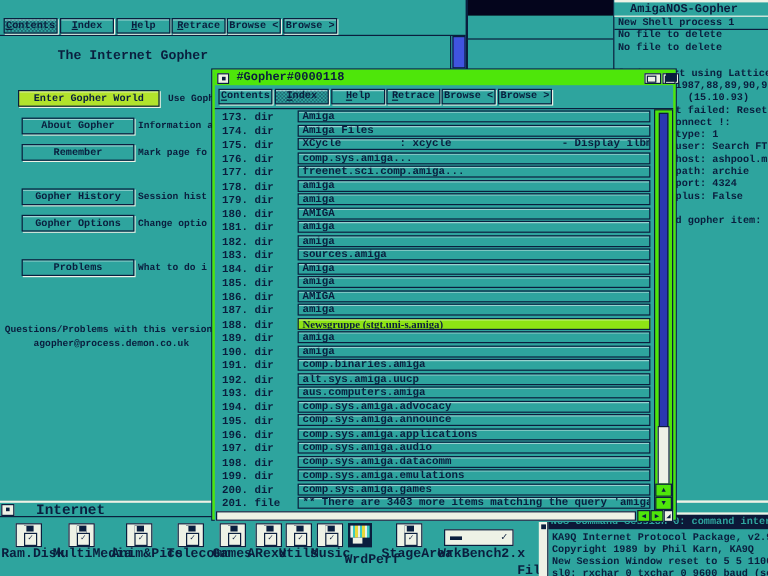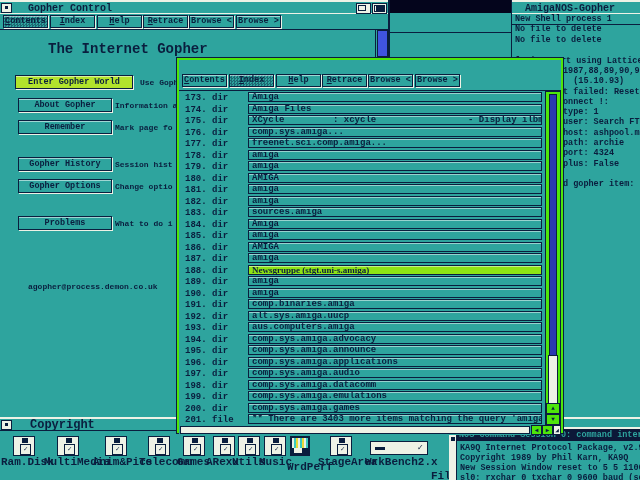--- a/index.html
+++ b/index.html
@@ -84,55 +84,56 @@
 host: ashpool.mi
 path: archie
 port: 4324
 plus: False
 
 d gopher item: '</pre>
   </div>
 
   <div class="tb-teal" style="left:0;top:417px;width:640px;height:14px;border-bottom:1px solid var(--navy);">
     <span class="gadget g-close" style="left:1px;top:1px;width:11px;height:10px;"></span>
-    <span style="left:30px;top:0;font-size:12px;line-height:13px;">Copyright</span>
+    <span style="left:30px;top:0;font-size:12px;line-height:13px;">Internet</span>
   </div>
   <div class="fill" id="wb-desktop" style="left:0;top:431px;width:640px;height:49px;"><div class="floppy" style="left: 13px; top: 5px;"></div><span class="icon-label" style="left: 1px; top: 26px;">Ram.Disk</span><div class="floppy" style="left: 57px; top: 5px;"></div><span class="icon-label" style="left: 44px; top: 26px;">MultiMedia</span><div class="floppy" style="left: 105px; top: 5px;"></div><span class="icon-label" style="left: 93px; top: 26px;">Anim&amp;Pics</span><div class="floppy" style="left: 148px; top: 5px;"></div><span class="icon-label" style="left: 139px; top: 26px;">Telecomm</span><div class="floppy" style="left: 183px; top: 5px;"></div><span class="icon-label" style="left: 177px; top: 26px;">Games</span><div class="floppy" style="left: 213px; top: 5px;"></div><span class="icon-label" style="left: 206px; top: 26px;">ARexx</span><div class="floppy" style="left: 238px; top: 5px;"></div><span class="icon-label" style="left: 232px; top: 26px;">Utils</span><div class="floppy" style="left: 264px; top: 5px;"></div><span class="icon-label" style="left: 259px; top: 26px;">Music</span><div class="wpicon" style="left: 290px; top: 5px;"></div><span class="icon-label" style="left: 287px; top: 31px;">WrdPerf</span><div class="floppy" style="left: 330px; top: 5px;"></div><span class="icon-label" style="left: 318px; top: 26px;">StageArea</span><div class="baricon" style="left: 370px; top: 10px;"></div><span class="icon-label" style="left: 365px; top: 26px;">WrkBench2.x</span></div>
   <span class="icon-label" style="left:431px;top:471px;">Fil</span>
 
   <div style="left:449px;top:427px;width:191px;height:53px;border-top:2px solid var(--white);background:var(--teal);">
     <div style="left:0;top:0;width:8px;height:51px;background:var(--white);border-right:1px solid var(--navy);"></div>
     <div style="left:2px;top:2px;width:4px;height:4px;background:var(--navy);"></div>
     <div style="left:2px;top:8px;width:4px;height:4px;background:var(--navy);"></div>
     <div style="left:8px;top:0;width:183px;height:12px;background:var(--console-tb);overflow:hidden;">
       <span style="left:2px;top:1px;font-size:8.5px;color:var(--teal);">NOS Command Session 0: command interpre</span>
     </div>
     <pre id="console-lines" class="txt" style="left:11px;top:14px;font-size:8.5px;line-height:10px;">KA9Q Internet Protocol Package, v2.9K (
 Copyright 1989 by Phil Karn, KA9Q
 New Session Window reset to 5 5 1100 4
 sl0: rxchar 0 txchar 0 9600 baud (seri</pre>
   </div>
 
   <div style="left:0;top:0;width:390px;height:417px;background:var(--teal);border-right:2px solid var(--navy);">
-    <div class="tb-teal" style="left:0;top:0;width:388px;height:14px;">
-      <span class="gadget g-close" style="left:1px;top:1px;width:11px;height:10px;"></span>
-      <span style="left:28px;top:1px;font-size:10px;">Gopher Control</span>
-      <span class="gadget g-zoom" style="left:356px;top:1px;width:15px;height:11px;"></span>
-      <span class="gadget g-depth" style="left:372px;top:1px;width:15px;height:11px;"></span>
-    </div>
     <div id="ctl-menubar" style="left:0;top:14px;width:388px;height:16px;border-bottom:1px solid var(--navy);"><div class="btn stipple" style="left: 3px; top: 1px; width: 45px; height: 13px;"><span class="u" style="position:static">C</span>ontents</div><div class="btn" style="left: 50px; top: 1px; width: 45px; height: 13px;"><span class="u" style="position:static">I</span>ndex</div><div class="btn" style="left: 97px; top: 1px; width: 45px; height: 13px;"><span class="u" style="position:static">H</span>elp</div><div class="btn" style="left: 143px; top: 1px; width: 45px; height: 13px;"><span class="u" style="position:static">R</span>etrace</div><div class="btn" style="left: 189px; top: 1px; width: 45px; height: 13px;">Browse &lt;</div><div class="btn" style="left: 236px; top: 1px; width: 45px; height: 13px;">Browse &gt;</div></div>
-    <span class="txt" style="left:48px;top:41px;font-size:14px;">The Internet Gopher</span>
+    <span class="txt" style="left:48px;top:41px;font-size:11px;">The Internet Gopher</span>
     <div id="ctl-actions" style="left:0;top:0;width:390px;height:417px;"><div class="btn" style="left: 15px; top: 75px; width: 118px; height: 14px; line-height: 12px; background: var(--hl);">Enter Gopher World</div><span class="txt" style="left: 140px; top: 78px; font-size: 8px;">Use Gopher</span><div class="btn" style="left: 18px; top: 98px; width: 94px; height: 14px; line-height: 12px;">About Gopher</div><span class="txt" style="left: 115px; top: 101px; font-size: 8px;">Information a</span><div class="btn" style="left: 18px; top: 120px; width: 94px; height: 14px; line-height: 12px;">Remember</div><span class="txt" style="left: 115px; top: 123px; font-size: 8px;">Mark page fo</span><div class="btn" style="left: 18px; top: 157px; width: 94px; height: 14px; line-height: 12px;">Gopher History</div><span class="txt" style="left: 115px; top: 160px; font-size: 8px;">Session hist</span><div class="btn" style="left: 18px; top: 179px; width: 94px; height: 14px; line-height: 12px;">Gopher Options</div><span class="txt" style="left: 115px; top: 182px; font-size: 8px;">Change optio</span><div class="btn" style="left: 18px; top: 216px; width: 94px; height: 14px; line-height: 12px;">Problems</div><span class="txt" style="left: 115px; top: 219px; font-size: 8px;">What to do i</span></div>
+    <span class="txt" style="left:4px;top:271px;font-size:8px;">Questions/Problems with this version</span>
     <span class="txt" style="left:28px;top:282px;font-size:8px;">agopher@process.demon.co.uk</span>
     <div style="left:375px;top:30px;width:13px;height:387px;border-left:1px solid var(--navy);">
       <div style="left:1px;top:0;width:11px;height:27px;background:var(--thumb);border:1px solid var(--navy);"></div>
     </div>
   </div>
 
   <div id="list-win" style="left:177px;top:58px;width:386px;height:375px;">
+    <div style="left:0;top:0;width:382px;height:11px;background:var(--lime);">
+      <span class="gadget g-close" style="left:2px;top:1px;width:10px;height:9px;"></span>
+      <span style="left:18px;top:0;font-size:10px;line-height:11px;">#Gopher#0000118</span>
+      <span class="gadget g-zoom" style="left:358px;top:1px;width:14px;height:9px;"></span>
+      <span class="gadget g-depth" style="left:373px;top:1px;width:14px;height:9px;"></span>
+    </div>
     <div id="list-menubar" style="left:0;top:11px;width:382px;height:20px;border-bottom:1px solid var(--navy);"><div class="btn" style="left: 3px; top: 3px; width: 45px; height: 13px;"><span class="u" style="position:static">C</span>ontents</div><div class="btn stipple" style="left: 50px; top: 3px; width: 45px; height: 13px;"><span class="u" style="position:static">I</span>ndex</div><div class="btn" style="left: 97px; top: 3px; width: 45px; height: 13px;"><span class="u" style="position:static">H</span>elp</div><div class="btn" style="left: 143px; top: 3px; width: 45px; height: 13px;"><span class="u" style="position:static">R</span>etrace</div><div class="btn" style="left: 189px; top: 3px; width: 45px; height: 13px;">Browse &lt;</div><div class="btn" style="left: 236px; top: 3px; width: 45px; height: 13px;">Browse &gt;</div></div>
     <div id="list-rows" style="left:0;top:31px;width:366px;height:334px;overflow:hidden;"><span style="left: 6px; top: 2px; font-size: 9px; color: var(--navy);">173. dir</span><div class="row-box" style="left: 69px; top: 1px; width: 294px; height: 10px;">Amiga</div><span style="left: 6px; top: 13.5px; font-size: 9px; color: var(--navy);">174. dir</span><div class="row-box" style="left: 69px; top: 12.5px; width: 294px; height: 10px;">Amiga Files</div><span style="left: 6px; top: 25px; font-size: 9px; color: var(--navy);">175. dir</span><div class="row-box" style="left: 69px; top: 24px; width: 294px; height: 10px;">XCycle         : xcycle                 - Display ilbm pi</div><span style="left: 6px; top: 36.5px; font-size: 9px; color: var(--navy);">176. dir</span><div class="row-box" style="left: 69px; top: 35.5px; width: 294px; height: 10px;">comp.sys.amiga...</div><span style="left: 6px; top: 48px; font-size: 9px; color: var(--navy);">177. dir</span><div class="row-box" style="left: 69px; top: 47px; width: 294px; height: 10px;">freenet.sci.comp.amiga...</div><span style="left: 6px; top: 59.5px; font-size: 9px; color: var(--navy);">178. dir</span><div class="row-box" style="left: 69px; top: 58.5px; width: 294px; height: 10px;">amiga</div><span style="left: 6px; top: 71px; font-size: 9px; color: var(--navy);">179. dir</span><div class="row-box" style="left: 69px; top: 70px; width: 294px; height: 10px;">amiga</div><span style="left: 6px; top: 82.5px; font-size: 9px; color: var(--navy);">180. dir</span><div class="row-box" style="left: 69px; top: 81.5px; width: 294px; height: 10px;">AMIGA</div><span style="left: 6px; top: 94px; font-size: 9px; color: var(--navy);">181. dir</span><div class="row-box" style="left: 69px; top: 93px; width: 294px; height: 10px;">amiga</div><span style="left: 6px; top: 105.5px; font-size: 9px; color: var(--navy);">182. dir</span><div class="row-box" style="left: 69px; top: 104.5px; width: 294px; height: 10px;">amiga</div><span style="left: 6px; top: 117px; font-size: 9px; color: var(--navy);">183. dir</span><div class="row-box" style="left: 69px; top: 116px; width: 294px; height: 10px;">sources.amiga</div><span style="left: 6px; top: 128.5px; font-size: 9px; color: var(--navy);">184. dir</span><div class="row-box" style="left: 69px; top: 127.5px; width: 294px; height: 10px;">Amiga</div><span style="left: 6px; top: 140px; font-size: 9px; color: var(--navy);">185. dir</span><div class="row-box" style="left: 69px; top: 139px; width: 294px; height: 10px;">amiga</div><span style="left: 6px; top: 151.5px; font-size: 9px; color: var(--navy);">186. dir</span><div class="row-box" style="left: 69px; top: 150.5px; width: 294px; height: 10px;">AMIGA</div><span style="left: 6px; top: 163px; font-size: 9px; color: var(--navy);">187. dir</span><div class="row-box" style="left: 69px; top: 162px; width: 294px; height: 10px;">amiga</div><span style="left: 6px; top: 174.5px; font-size: 9px; color: var(--navy);">188. dir</span><div class="row-box sel" style="left: 69px; top: 173.5px; width: 294px; height: 10px;">Newsgruppe (stgt.uni-s.amiga)</div><span style="left: 6px; top: 186px; font-size: 9px; color: var(--navy);">189. dir</span><div class="row-box" style="left: 69px; top: 185px; width: 294px; height: 10px;">amiga</div><span style="left: 6px; top: 197.5px; font-size: 9px; color: var(--navy);">190. dir</span><div class="row-box" style="left: 69px; top: 196.5px; width: 294px; height: 10px;">amiga</div><span style="left: 6px; top: 209px; font-size: 9px; color: var(--navy);">191. dir</span><div class="row-box" style="left: 69px; top: 208px; width: 294px; height: 10px;">comp.binaries.amiga</div><span style="left: 6px; top: 220.5px; font-size: 9px; color: var(--navy);">192. dir</span><div class="row-box" style="left: 69px; top: 219.5px; width: 294px; height: 10px;">alt.sys.amiga.uucp</div><span style="left: 6px; top: 232px; font-size: 9px; color: var(--navy);">193. dir</span><div class="row-box" style="left: 69px; top: 231px; width: 294px; height: 10px;">aus.computers.amiga</div><span style="left: 6px; top: 243.5px; font-size: 9px; color: var(--navy);">194. dir</span><div class="row-box" style="left: 69px; top: 242.5px; width: 294px; height: 10px;">comp.sys.amiga.advocacy</div><span style="left: 6px; top: 255px; font-size: 9px; color: var(--navy);">195. dir</span><div class="row-box" style="left: 69px; top: 254px; width: 294px; height: 10px;">comp.sys.amiga.announce</div><span style="left: 6px; top: 266.5px; font-size: 9px; color: var(--navy);">196. dir</span><div class="row-box" style="left: 69px; top: 265.5px; width: 294px; height: 10px;">comp.sys.amiga.applications</div><span style="left: 6px; top: 278px; font-size: 9px; color: var(--navy);">197. dir</span><div class="row-box" style="left: 69px; top: 277px; width: 294px; height: 10px;">comp.sys.amiga.audio</div><span style="left: 6px; top: 289.5px; font-size: 9px; color: var(--navy);">198. dir</span><div class="row-box" style="left: 69px; top: 288.5px; width: 294px; height: 10px;">comp.sys.amiga.datacomm</div><span style="left: 6px; top: 301px; font-size: 9px; color: var(--navy);">199. dir</span><div class="row-box" style="left: 69px; top: 300px; width: 294px; height: 10px;">comp.sys.amiga.emulations</div><span style="left: 6px; top: 312.5px; font-size: 9px; color: var(--navy);">200. dir</span><div class="row-box" style="left: 69px; top: 311.5px; width: 294px; height: 10px;">comp.sys.amiga.games</div><span style="left: 6px; top: 324px; font-size: 9px; color: var(--navy);">201. file</span><div class="row-box" style="left: 69px; top: 323px; width: 294px; height: 10px;">** There are 3403 more items matching the query 'amiga' avai</div></div>
     
     <div style="left:366px;top:31px;width:16px;height:334px;background:var(--lime);border:1px solid var(--navy);">
       <div style="left:3px;top:2px;width:8px;height:308px;background:var(--track);border:1px solid var(--navy);"></div>
       <div style="left:2px;top:263px;width:10px;height:49px;background:var(--white);border:1px solid var(--navy);"></div>
       <div class="arrow" style="left:0;top:311px;width:14px;height:11px;">▲</div>
       <div class="arrow" style="left:0;top:322px;width:14px;height:11px;">▼</div>
     </div>
     

